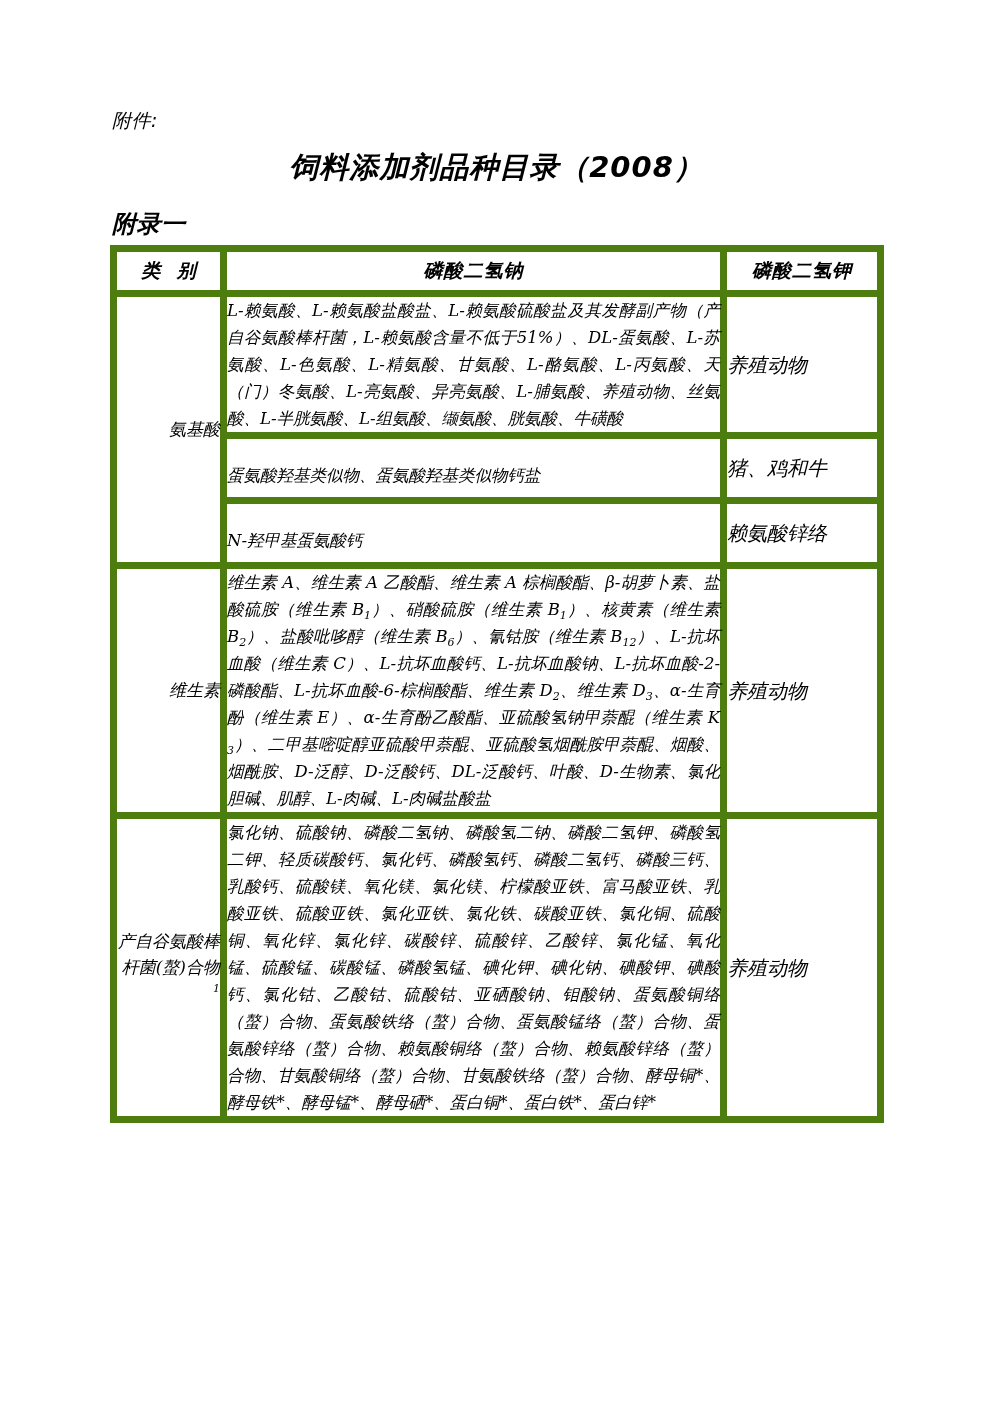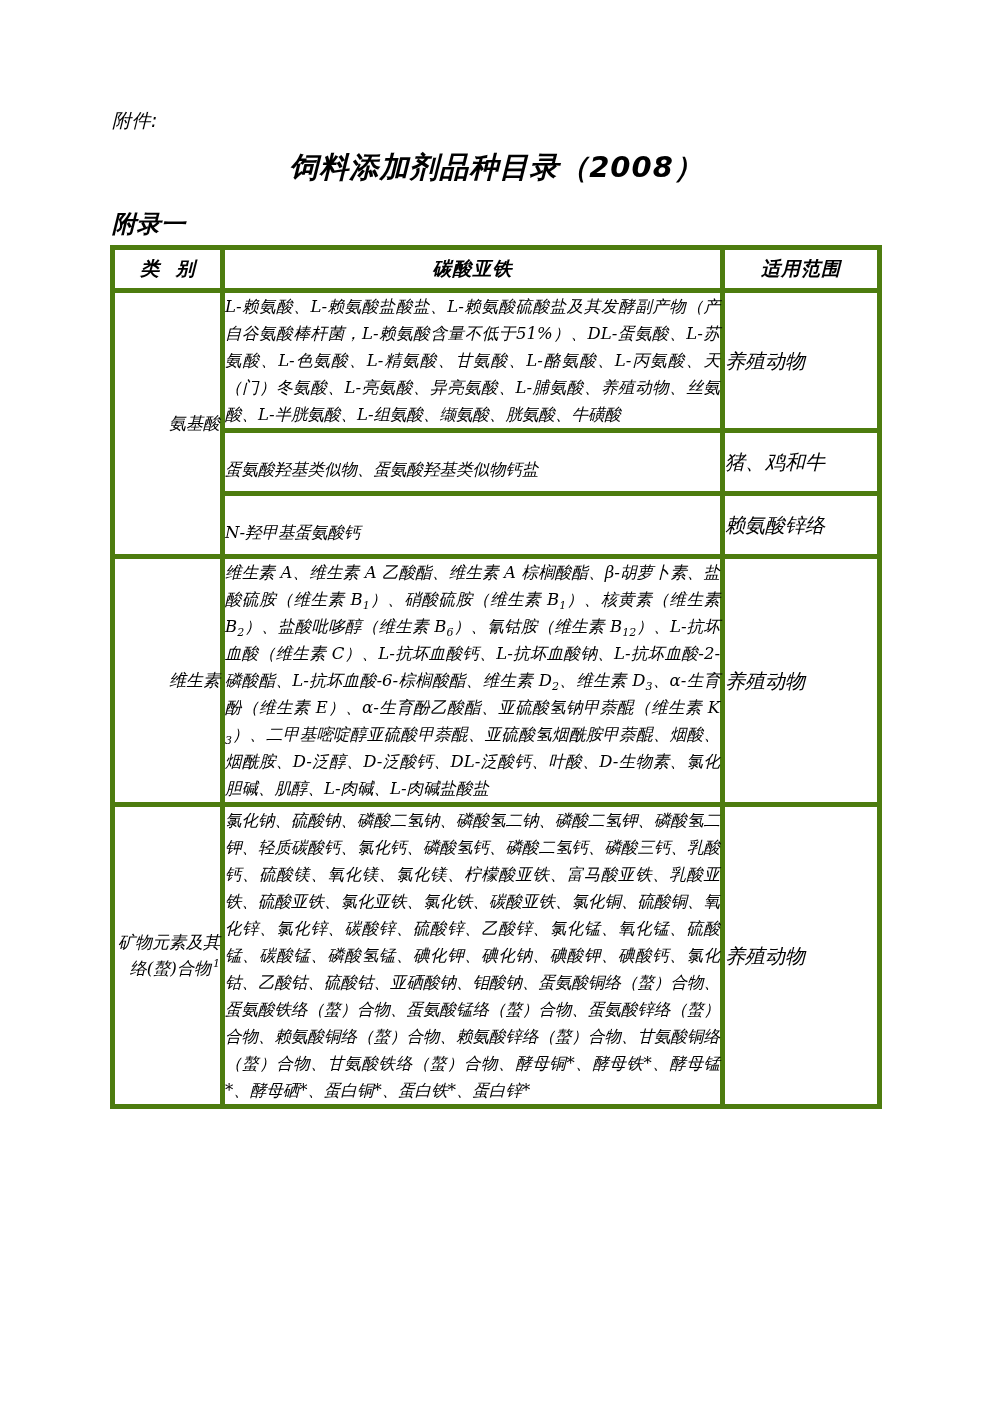--- a/index.html
+++ b/index.html
@@ -57,21 +57,21 @@
   
   .catalog-table {
     position: absolute;
     left: 110px;
     top: 245px;
     width: 768px;
     border-collapse: collapse;
     table-layout: fixed;
   }
   .catalog-table td, .catalog-table th {
-    border: 5px solid #4d7c0f;
+    border: 7px solid #4d7c0f;
     padding: 0;
     vertical-align: middle;
   }
   .col-category { width: 110px; }
   .col-name     { width: 500px; }
   .col-scope    { width: 157px; }
 
   
   .hdr {
     text-align: center;
@@ -138,22 +138,22 @@
 
   <table class="catalog-table">
     <colgroup>
       <col class="col-category">
       <col class="col-name">
       <col class="col-scope">
     </colgroup>
     <thead>
       <tr>
         <th class="hdr hdr-category">类 别</th>
-        <th class="hdr">碳酸亚铁</th>
-        <th class="hdr">适用范围</th>
+        <th class="hdr">磷酸二氢钠</th>
+        <th class="hdr">磷酸二氢钾</th>
       </tr>
     </thead>
     <tbody>
 
       <tr>
         <td class="cat-cell" rowspan="3">
           <span>氨基酸</span>
         </td>
         <td class="name-cell">L-赖氨酸、L-赖氨酸盐酸盐、L-赖氨酸硫酸盐及其发酵副产物（产自谷氨酸棒杆菌，L-赖氨酸含量不低于51%）、DL-蛋氨酸、L-苏氨酸、L-色氨酸、L-精氨酸、甘氨酸、L-酪氨酸、L-丙氨酸、天（门）冬氨酸、L-亮氨酸、异亮氨酸、L-脯氨酸、养殖动物、丝氨酸、L-半胱氨酸、L-组氨酸、缬氨酸、胱氨酸、牛磺酸</td>
         <td class="scope-cell">养殖动物</td>
@@ -170,21 +170,21 @@
       <tr>
         <td class="cat-cell">
           <span>维生素</span>
         </td>
         <td class="name-cell">维生素 A、维生素 A 乙酸酯、维生素 A 棕榈酸酯、β-胡萝卜素、盐酸硫胺（维生素 B<sub>1</sub>）、硝酸硫胺（维生素 B<sub>1</sub>）、核黄素（维生素 B<sub>2</sub>）、盐酸吡哆醇（维生素 B<sub>6</sub>）、氰钴胺（维生素 B<sub>12</sub>）、L-抗坏血酸（维生素 C）、L-抗坏血酸钙、L-抗坏血酸钠、L-抗坏血酸-2-磷酸酯、L-抗坏血酸-6-棕榈酸酯、维生素 D<sub>2</sub>、维生素 D<sub>3</sub>、α-生育酚（维生素 E）、α-生育酚乙酸酯、亚硫酸氢钠甲萘醌（维生素 K<sub>3</sub>）、二甲基嘧啶醇亚硫酸甲萘醌、亚硫酸氢烟酰胺甲萘醌、烟酸、烟酰胺、D-泛醇、D-泛酸钙、DL-泛酸钙、叶酸、D-生物素、氯化胆碱、肌醇、L-肉碱、L-肉碱盐酸盐</td>
         <td class="scope-cell">养殖动物</td>
       </tr>
 
       <tr>
         <td class="cat-cell">
-          <span>矿物元素及其络(螯)合物</span><sup>1</sup>
+          <span>产自谷氨酸棒杆菌(螯)合物</span><sup>1</sup>
         </td>
         <td class="name-cell">氯化钠、硫酸钠、磷酸二氢钠、磷酸氢二钠、磷酸二氢钾、磷酸氢二钾、轻质碳酸钙、氯化钙、磷酸氢钙、磷酸二氢钙、磷酸三钙、乳酸钙、硫酸镁、氧化镁、氯化镁、柠檬酸亚铁、富马酸亚铁、乳酸亚铁、硫酸亚铁、氯化亚铁、氯化铁、碳酸亚铁、氯化铜、硫酸铜、氧化锌、氯化锌、碳酸锌、硫酸锌、乙酸锌、氯化锰、氧化锰、硫酸锰、碳酸锰、磷酸氢锰、碘化钾、碘化钠、碘酸钾、碘酸钙、氯化钴、乙酸钴、硫酸钴、亚硒酸钠、钼酸钠、蛋氨酸铜络（螯）合物、蛋氨酸铁络（螯）合物、蛋氨酸锰络（螯）合物、蛋氨酸锌络（螯）合物、赖氨酸铜络（螯）合物、赖氨酸锌络（螯）合物、甘氨酸铜络（螯）合物、甘氨酸铁络（螯）合物、酵母铜*、酵母铁*、酵母锰*、酵母硒*、蛋白铜*、蛋白铁*、蛋白锌*</td>
         <td class="scope-cell">养殖动物</td>
       </tr>
 
     </tbody>
   </table>
 
 </div>
 

